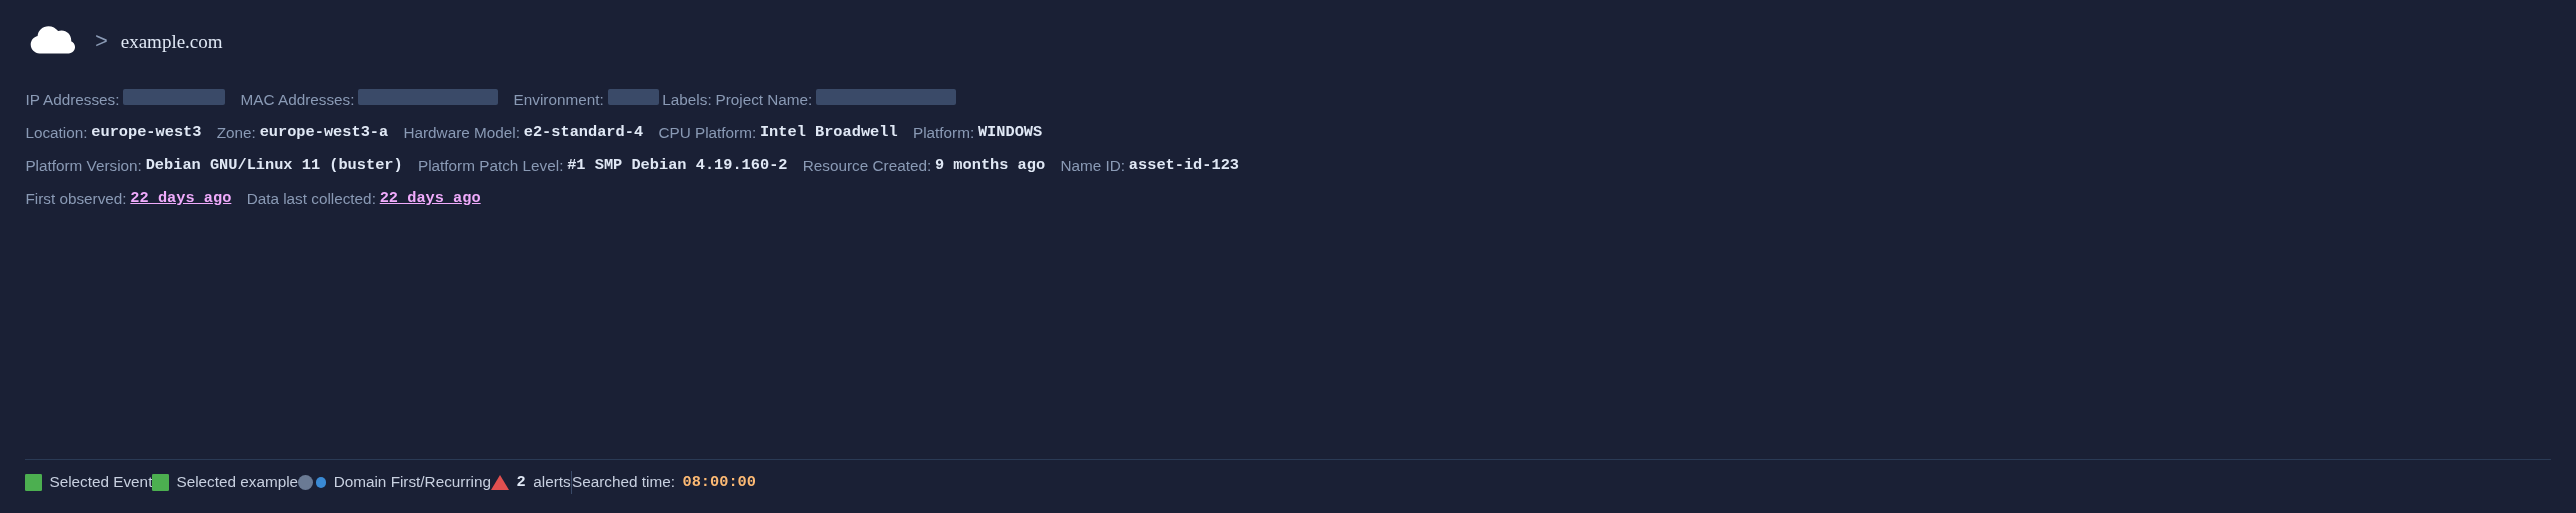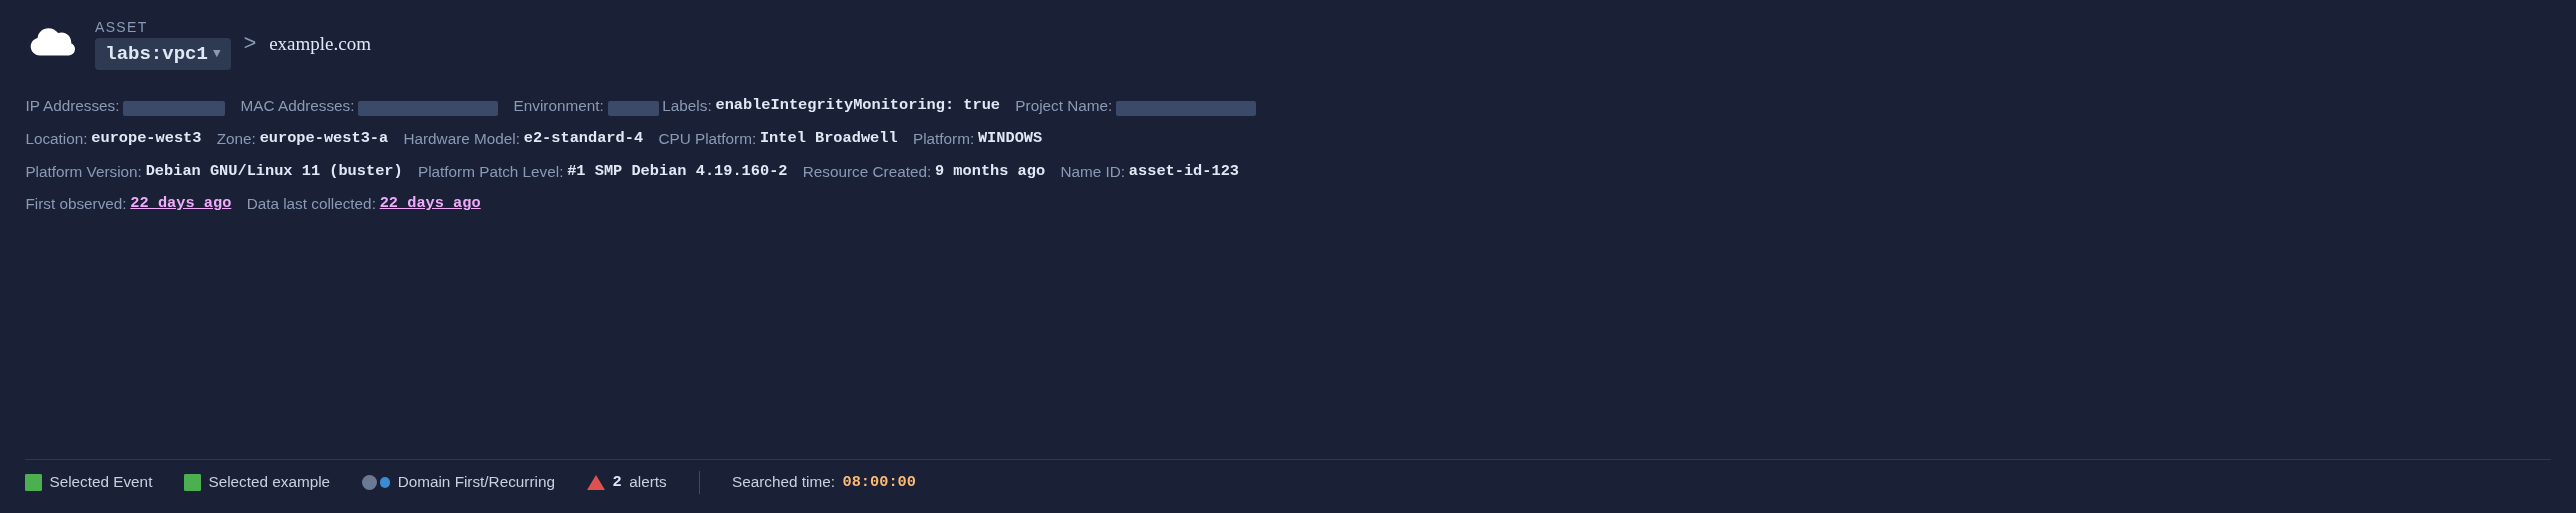--- a/index.html
+++ b/index.html
@@ -90,21 +90,21 @@
     
     .info-section {
       display: flex;
       flex-direction: column;
       gap: 11.4px;
       flex: 1;
     }
 
     .info-row {
       display: flex;
-      align-items: flex-end;
+      align-items: flex-start;
       flex-wrap: wrap;
       gap: 0;
       font-size: 15.3px;
       line-height: 1.4;
     }
 
     .info-label {
       color: #8a9ab5;
       font-family: Arial, sans-serif;
       white-space: nowrap;
@@ -158,21 +158,20 @@
       color: #f0abfc;
       text-decoration: underline;
       white-space: nowrap;
       margin-right: 15.3px;
     }
 
     
     .footer-row {
       display: flex;
       align-items: center;
-      gap: 32px;
       padding: 11.4px 0 6.4px 0;
       border-top: 0.6px solid #2a3a55;
       margin-top: 6.4px;
     }
 
     .legend-item {
       display: flex;
       align-items: center;
       gap: 7.6px;
       font-size: 15.3px;
@@ -244,45 +243,37 @@
 <div class="main-container">
 
   <div class="header-row">
 
     <div class="cloud-icon">
       <svg viewBox="0 0 80 60" fill="white" xmlns="http://www.w3.org/2000/svg">
         <path d="M64 48H18C10.3 48 4 41.7 4 34c0-6.6 4.6-12.2 10.9-13.6C15.6 11.5 23.1 5 32 5c6.3 0 11.9 3.1 15.3 7.8C49 12.3 50.8 12 52.7 12 61.2 12 68 18.8 68 27.3c0 .5 0 1-.1 1.5C71.6 30.5 74 33.9 74 38c0 5.5-4.5 10-10 10z" fill="white"></path>
       </svg>
     </div>
 
-    <div class="asset-label-group">
-      <span class="asset-label">ASSET</span>
-      <div class="asset-selector">
-        <span>labs:vpc1</span>
-        <span class="chevron-down">▼</span>
-      </div>
-    </div>
 
     <span class="breadcrumb-arrow">&gt;</span>
 
     <span class="domain-name">example.com</span>
 
   </div>
 
   <div class="info-section">
 
     <div class="info-row">
       <span class="info-label">IP Addresses:</span>
       <span class="info-value-redacted"></span>
       <span class="info-label">MAC Addresses:</span>
       <span class="info-value-redacted-lg"></span>
       <span class="info-label">Environment:</span>
       <span class="info-value-redacted-sm"></span>
       <span class="info-label">Labels:</span>
-      <span class="info-value">enableIntegrityMonitoring: true</span>
       <span class="info-label">Project Name:</span>
       <span class="info-value-redacted-lg"></span>
     </div>
 
     <div class="info-row">
       <span class="info-label">Location:</span>
       <span class="info-value">europe-west3</span>
       <span class="info-label">Zone:</span>
       <span class="info-value">europe-west3-a</span>
       <span class="info-label">Hardware Model:</span>

